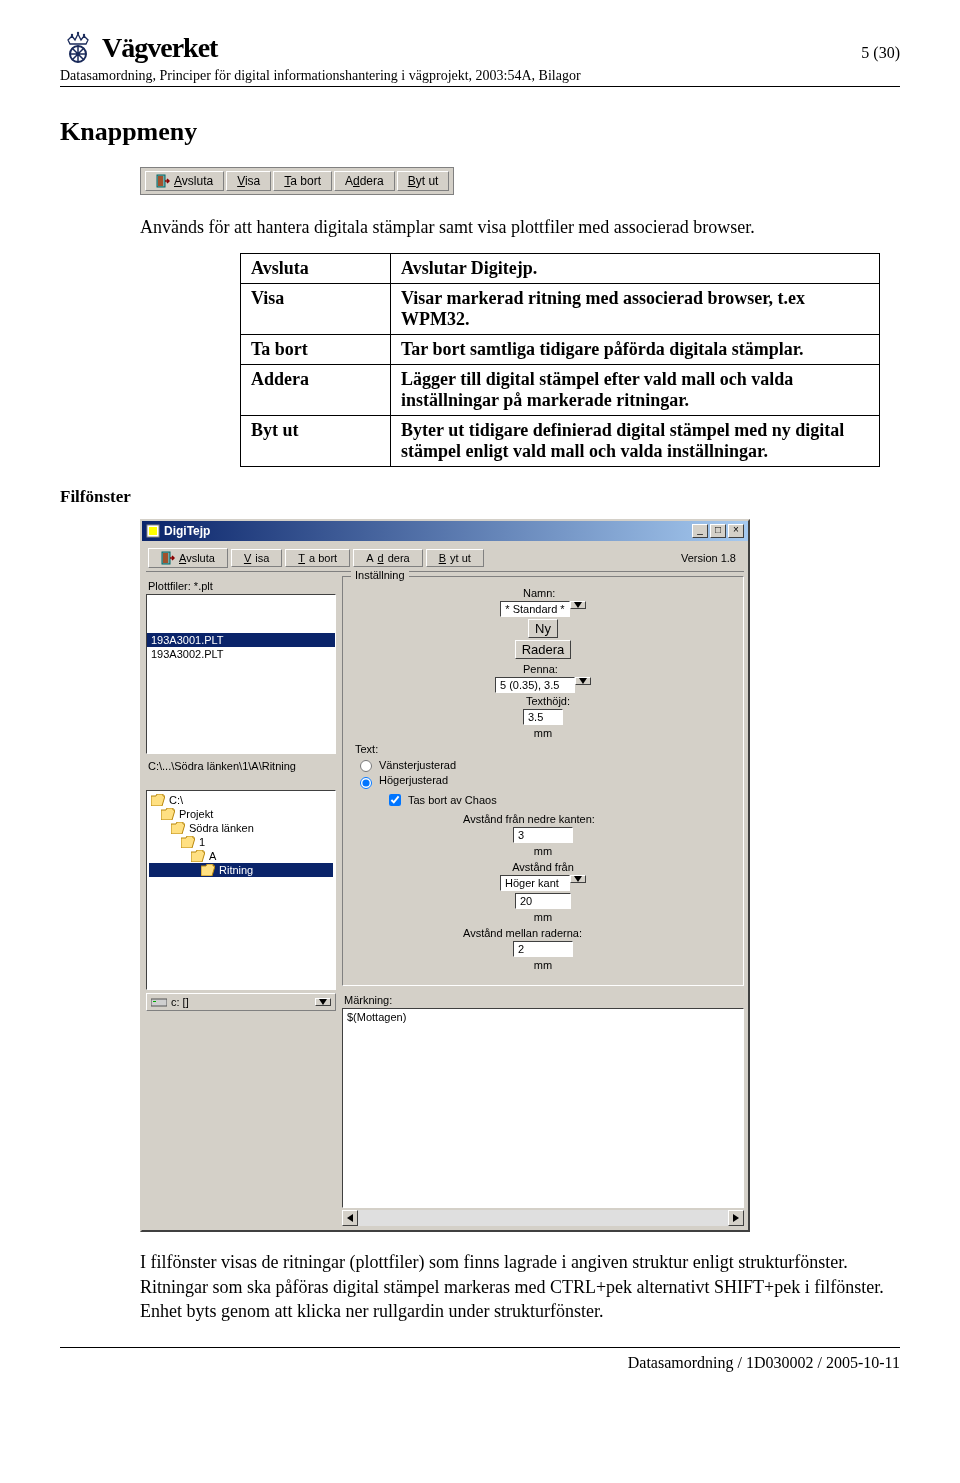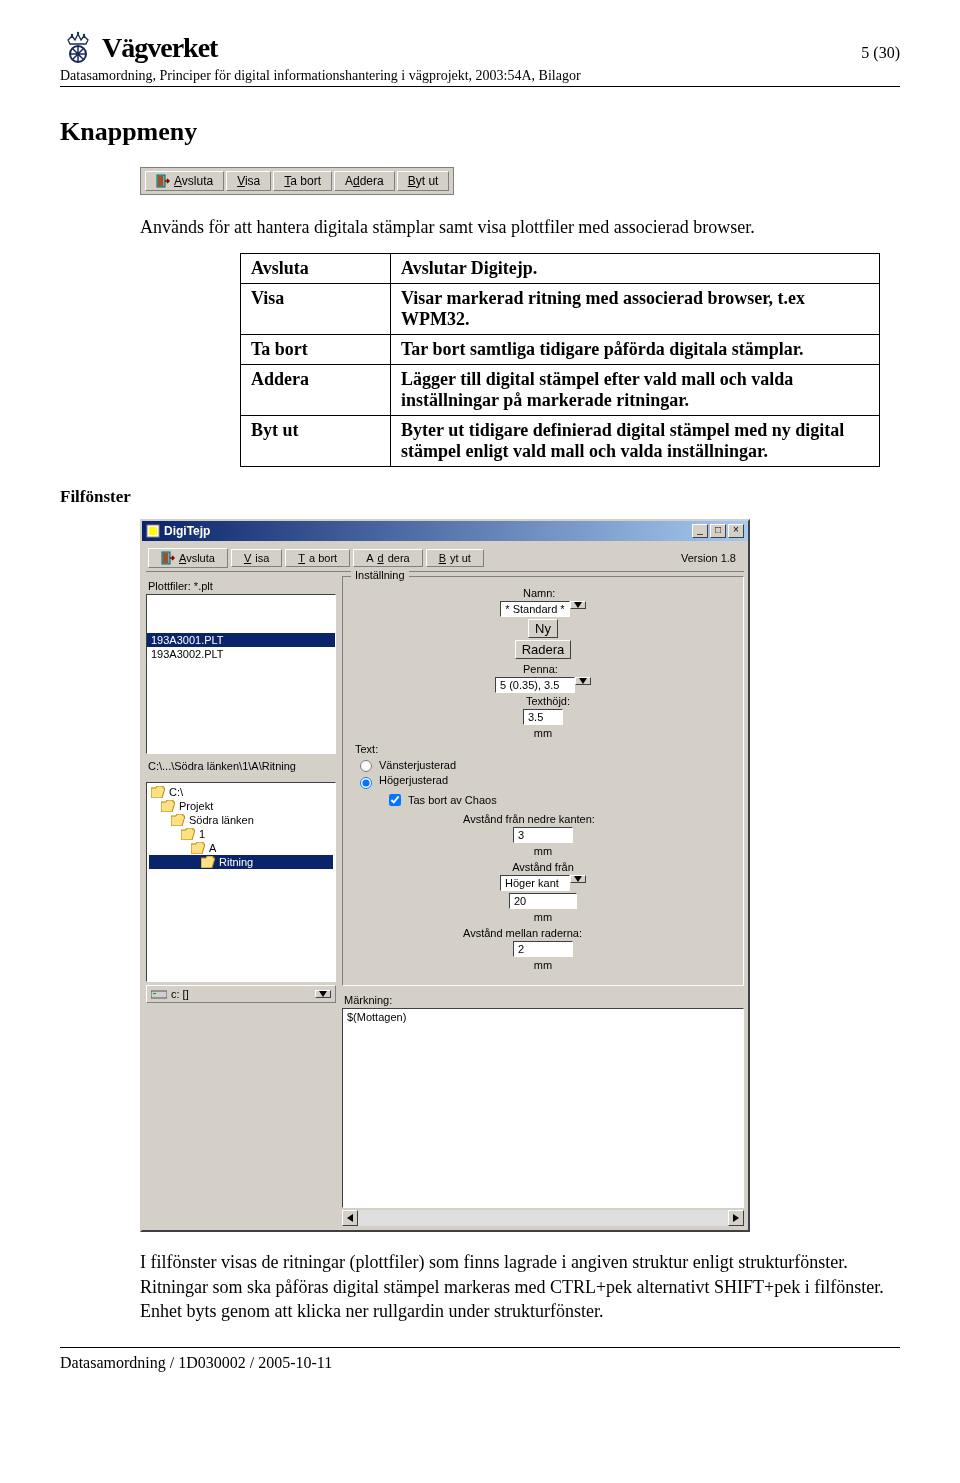--- a/index.html
+++ b/index.html
@@ -179,21 +179,21 @@
     border-top-color: #404040;
     border-left-color: #404040;
     border-right-color: #fff;
     border-bottom-color: #fff;
     height: 160px;
     font-size: 11px;
     overflow: hidden;
   }
   .lb-item { padding: 1px 4px; }
   .lb-item.sel { background: #0a246a; color: #fff; margin-top: 38px; }
-  .path-lbl { font-size: 11px; padding: 6px 2px 10px 2px; }
+  .path-lbl { font-size: 11px; padding: 6px 2px 18px 2px; }
   .tree {
     background: #fff;
     border: 1px solid #808080;
     border-top-color: #404040;
     border-left-color: #404040;
     border-right-color: #fff;
     border-bottom-color: #fff;
     height: 200px;
     font-size: 11px;
     padding: 2px;
@@ -302,21 +302,21 @@
     align-items: center;
     justify-content: center;
   }
   .scroll-track { flex: 1; }
   .bottom-rule {
     border: none;
     border-top: 1.5px solid #000;
     margin: 24px 0 6px 0;
   }
   .footer-text {
-    text-align: left;
+    text-align: right;
     font-size: 16px;
     margin-bottom: 10px;
   }
   u.mnemonic { text-decoration: underline; }
 </style>
 </head>
 <body>
 
 <div class="page">
 
@@ -547,21 +547,21 @@
               <div class="form-row">
                 <span>Avstånd från</span>
                 <span class="dropdown">
                   <span class="inset-input" style="width:70px">Höger kant</span>
                   <span class="dd-btn">
                       <svg width="8" height="6" viewBox="0 0 8 6">
                         <path d="M0 0 L8 0 L4 6 Z" fill="#000"></path>
                       </svg>
                     </span>
                 </span>
-                <span class="inset-input" style="width:68px">20</span>
+                <span class="inset-input" style="width:56px">20</span>
                 <span>mm</span>
               </div>
 
               <div class="form-row">
                 <span style="width:160px">Avstånd mellan raderna:</span>
                 <span class="inset-input" style="width:60px">2</span>
                 <span>mm</span>
               </div>
             </div>
 

